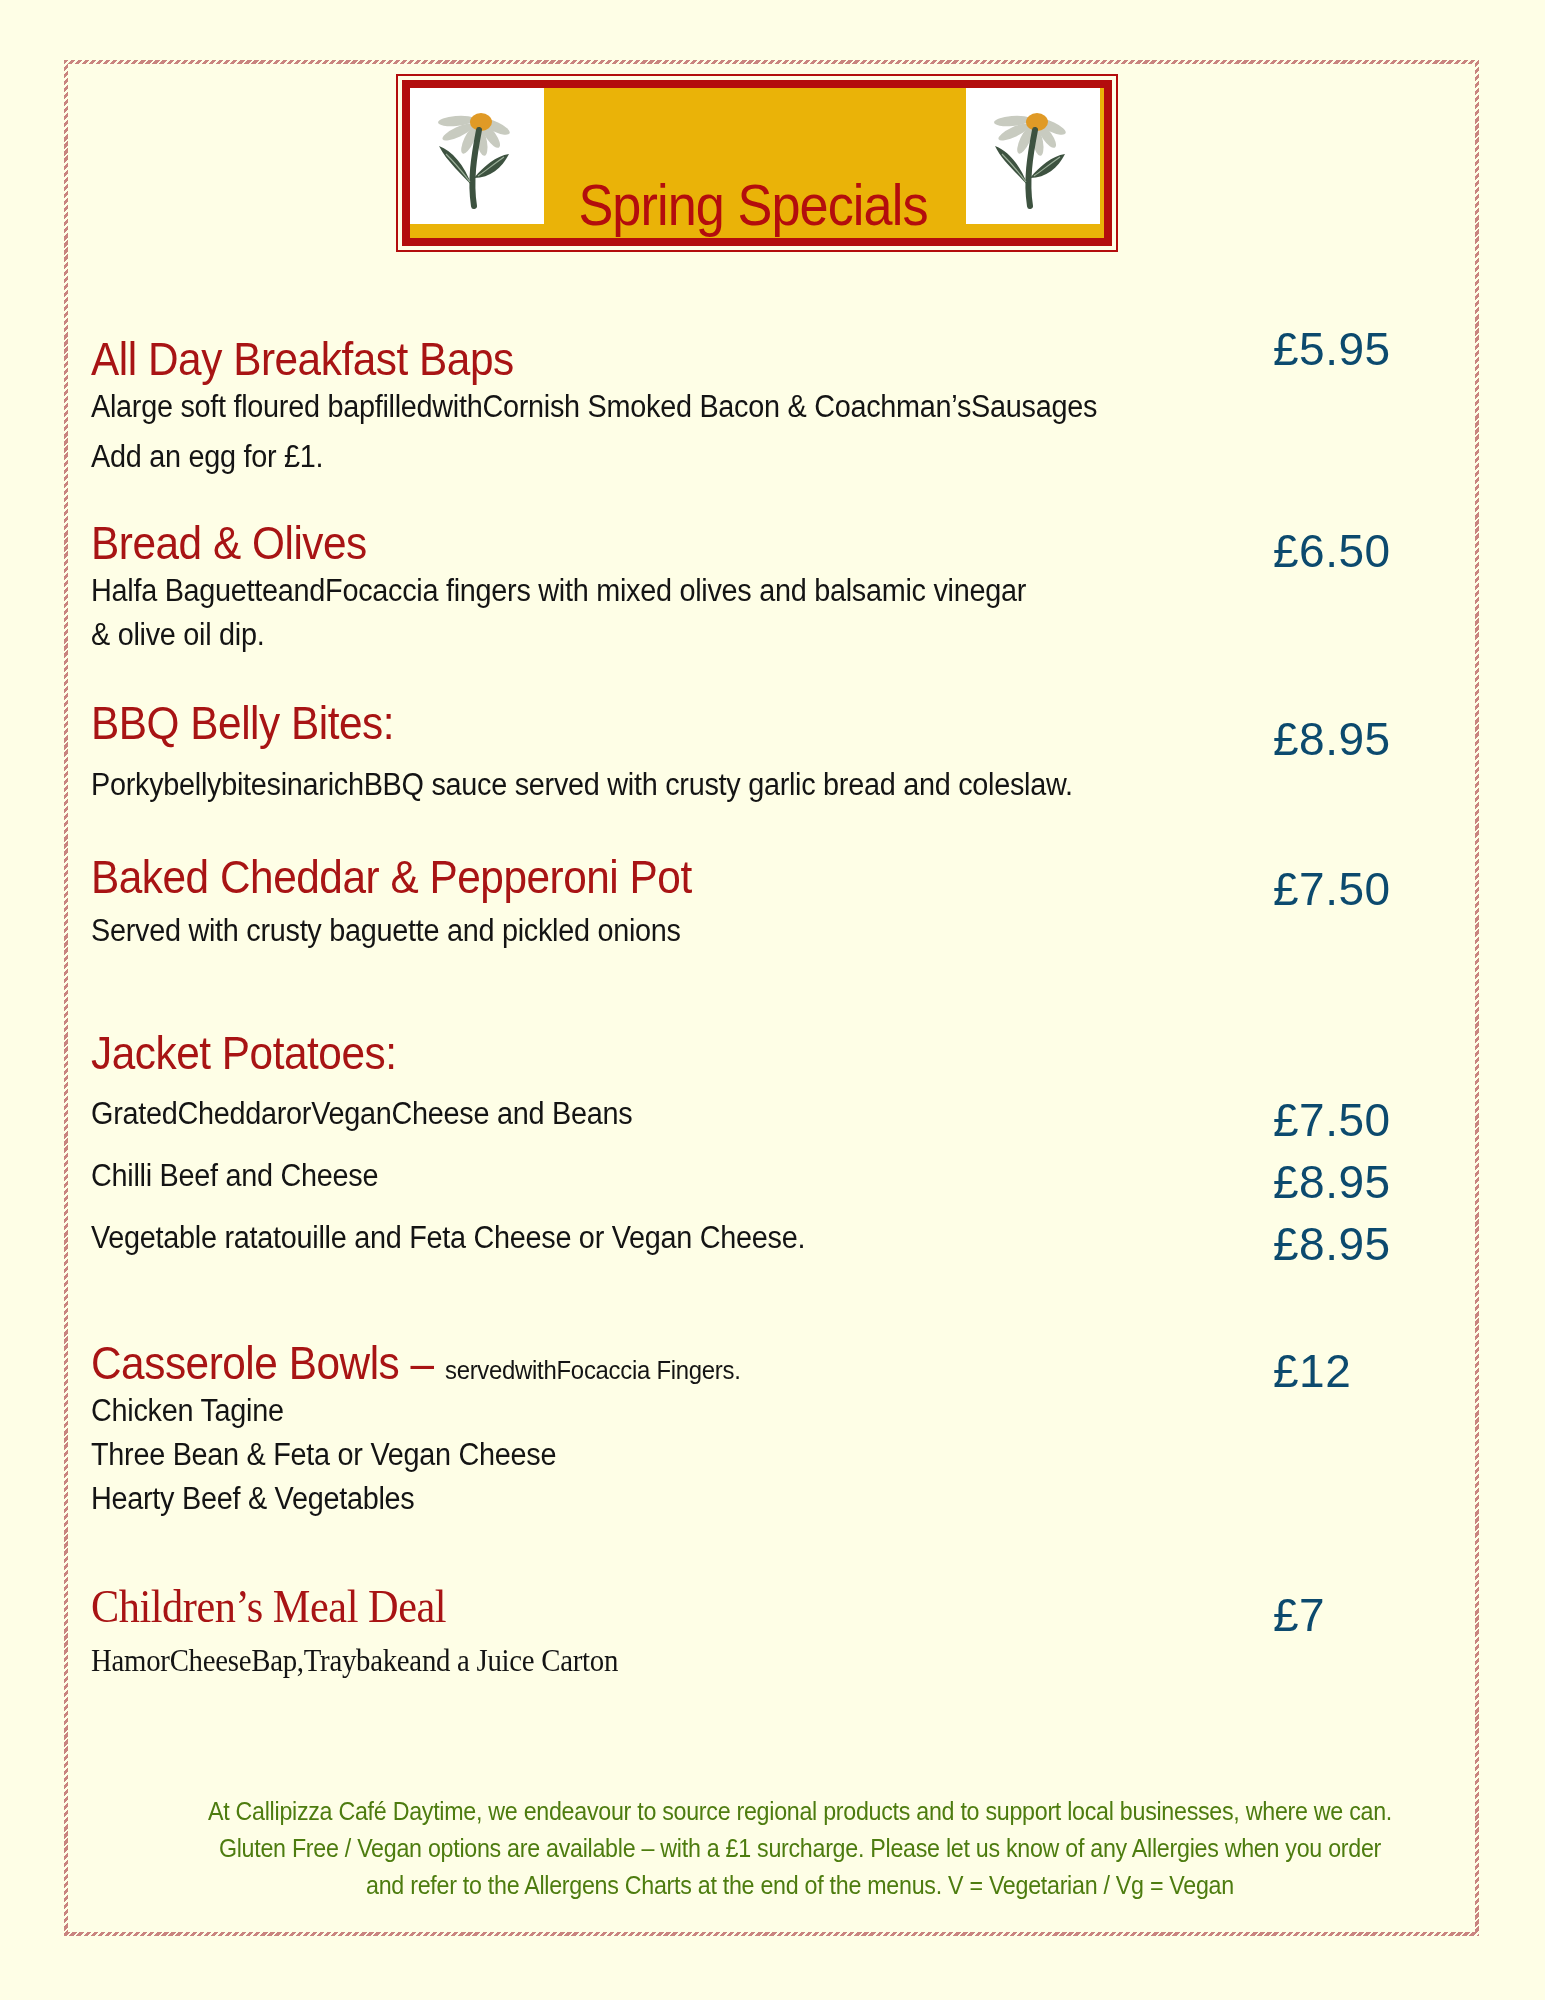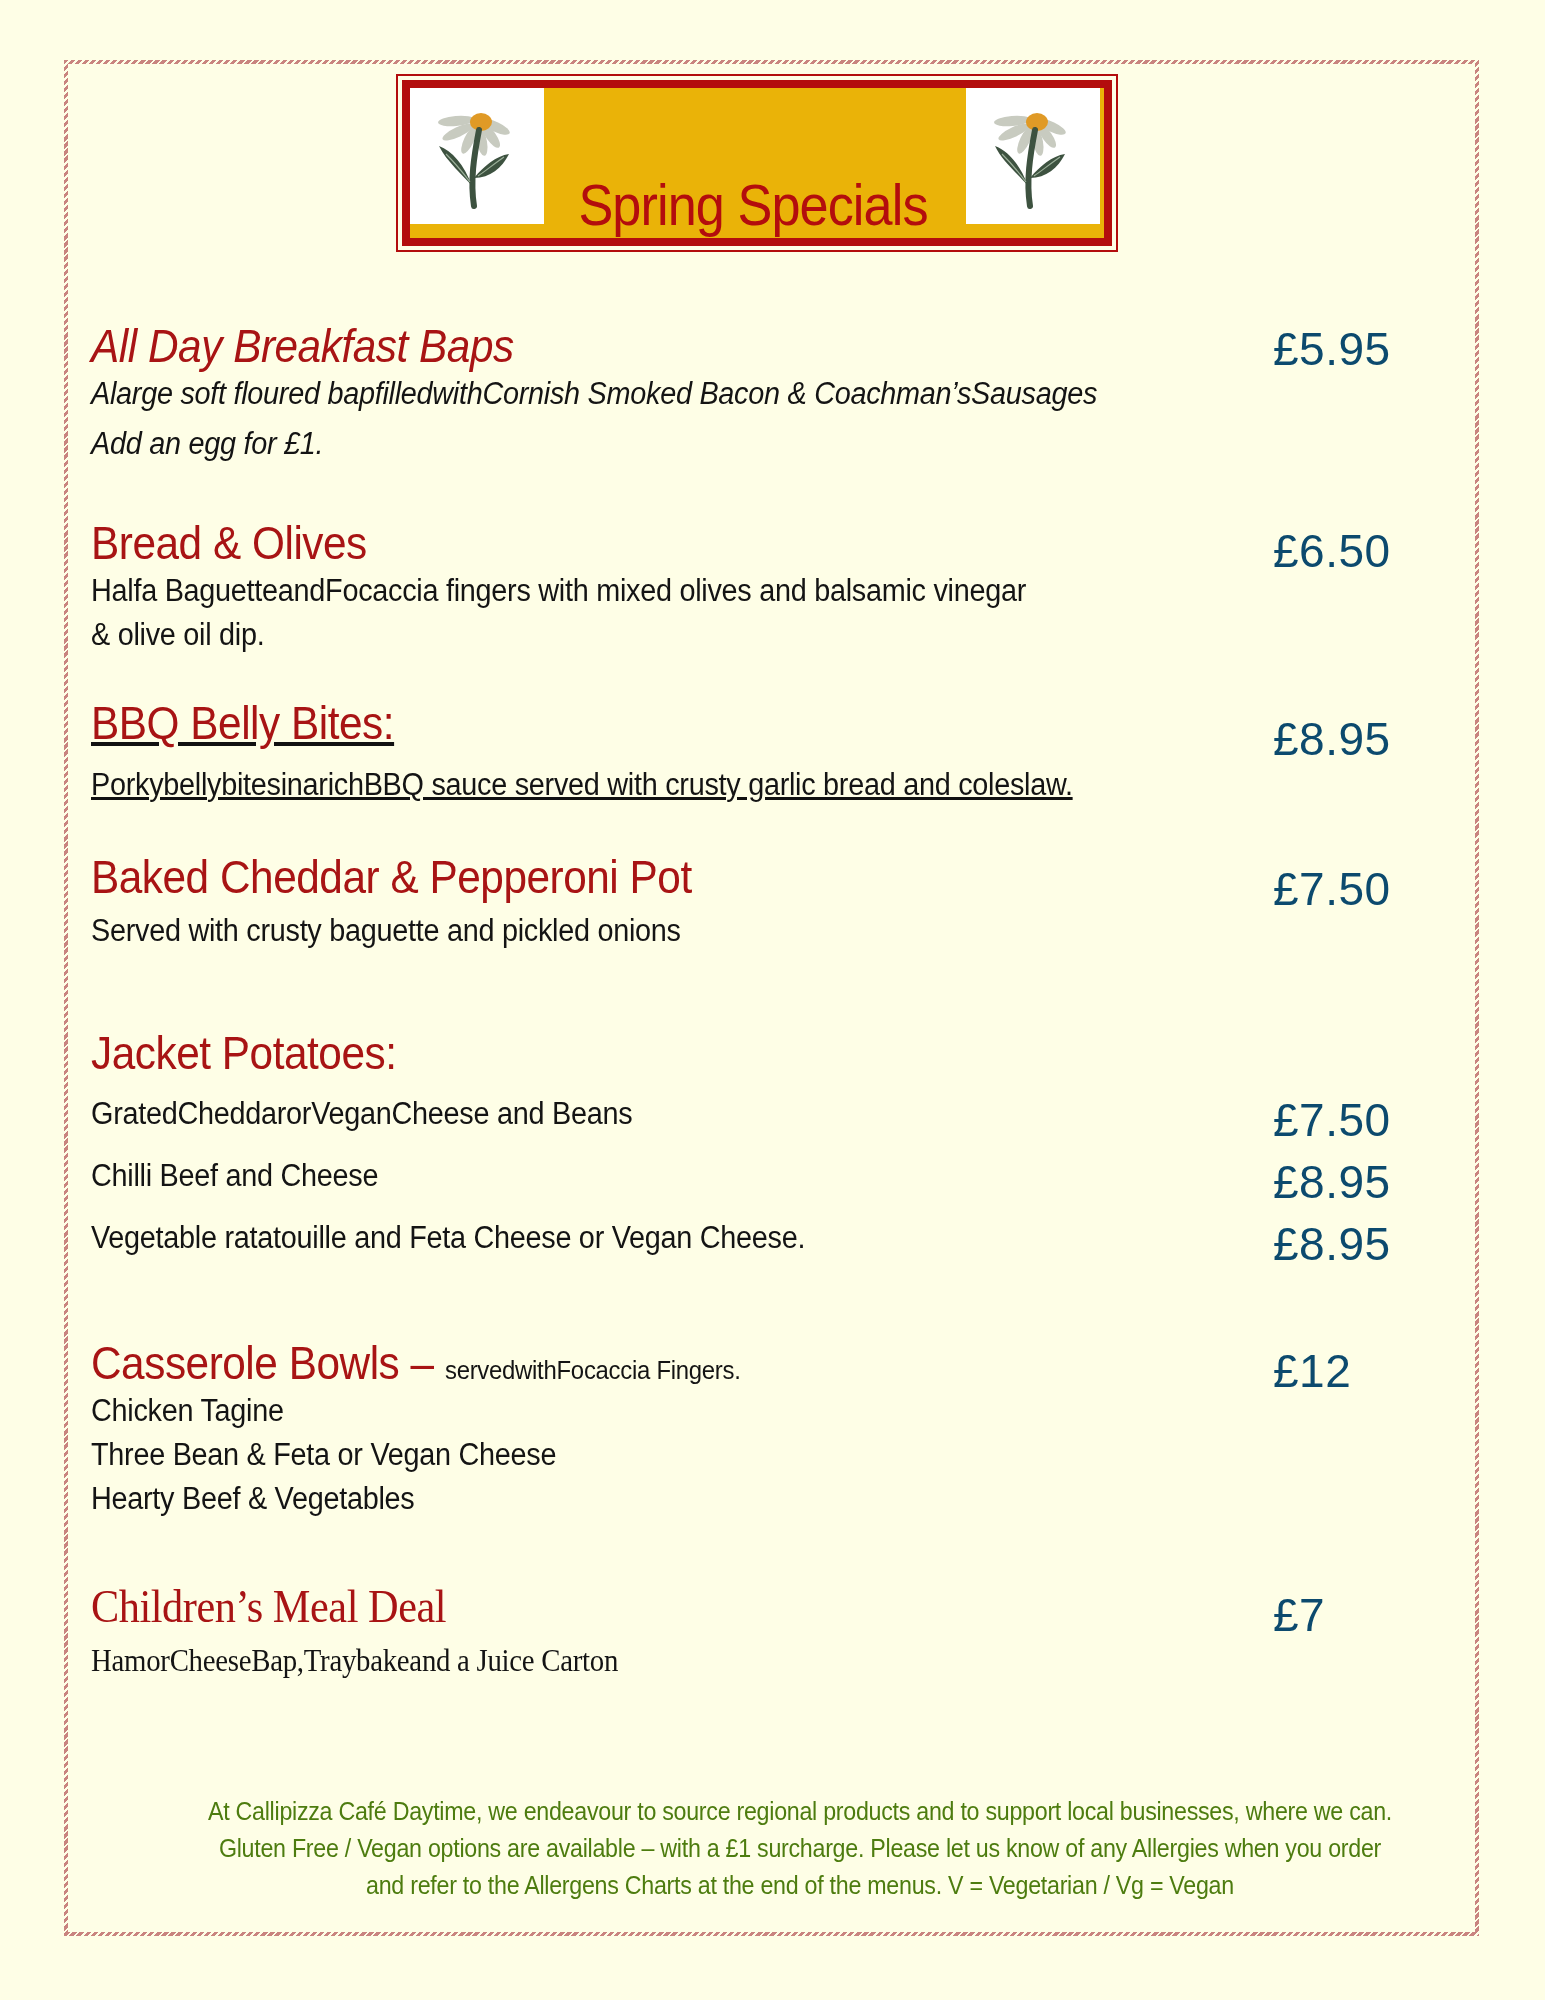--- a/index.html
+++ b/index.html
@@ -138,35 +138,35 @@
         <path d="M45 24 C40 50 36 75 40 100" stroke="#3d5240" stroke-width="6" fill="none" stroke-linecap="round"></path>
         <path d="M38 80 C30 70 12 55 5 40 C18 45 30 58 38 80Z" fill="#3d5240"></path>
         <path d="M40 72 C50 60 62 50 75 48 C68 62 56 72 40 72Z" fill="#3d5240"></path>
         <path d="M12 48 C22 58 30 68 36 76" stroke="#9cb09a" stroke-width="1.2" fill="none"></path>
         <path d="M70 51 C60 58 50 66 44 70" stroke="#9cb09a" stroke-width="1.2" fill="none"></path>
       </svg>
     </div>
   </div>
 </div>
 
-<div class="item" style="top:321px;font-style:italic;">
+<div class="item" style="top:334px;">
   <div class="item-title">All Day Breakfast Baps</div>
   <div class="item-desc">Alarge soft floured bapfilledwithCornish Smoked Bacon &amp; Coachman’sSausages</div>
   <div class="item-desc" style="margin-top:6px;">Add an egg for £1.</div>
 </div>
 <div class="price" style="top:326px;">£5.95</div>
 
 <div class="item" style="top:518px;">
   <div class="item-title">Bread &amp; Olives</div>
   <div class="item-desc">Halfa BaguetteandFocaccia fingers with mixed olives and balsamic vinegar</div>
   <div class="item-desc">&amp; olive oil dip.</div>
 </div>
 <div class="price" style="top:528px;text-align:center;">£6.50</div>
 
-<div class="item" style="top:698px;text-decoration:underline;">
+<div class="item" style="top:698px;">
   <div class="item-title">BBQ Belly Bites:</div>
   <div class="item-desc" style="margin-top:14px;">PorkybellybitesinarichBBQ sauce served with crusty garlic bread and coleslaw.</div>
 </div>
 <div class="price" style="top:716px;">£8.95</div>
 
 <div class="item" style="top:852px;">
   <div class="item-title">Baked Cheddar &amp; Pepperoni Pot</div>
   <div class="item-desc" style="margin-top:6px;">Served with crusty baguette and pickled onions</div>
 </div>
 <div class="price" style="top:866px;">£7.50</div>

